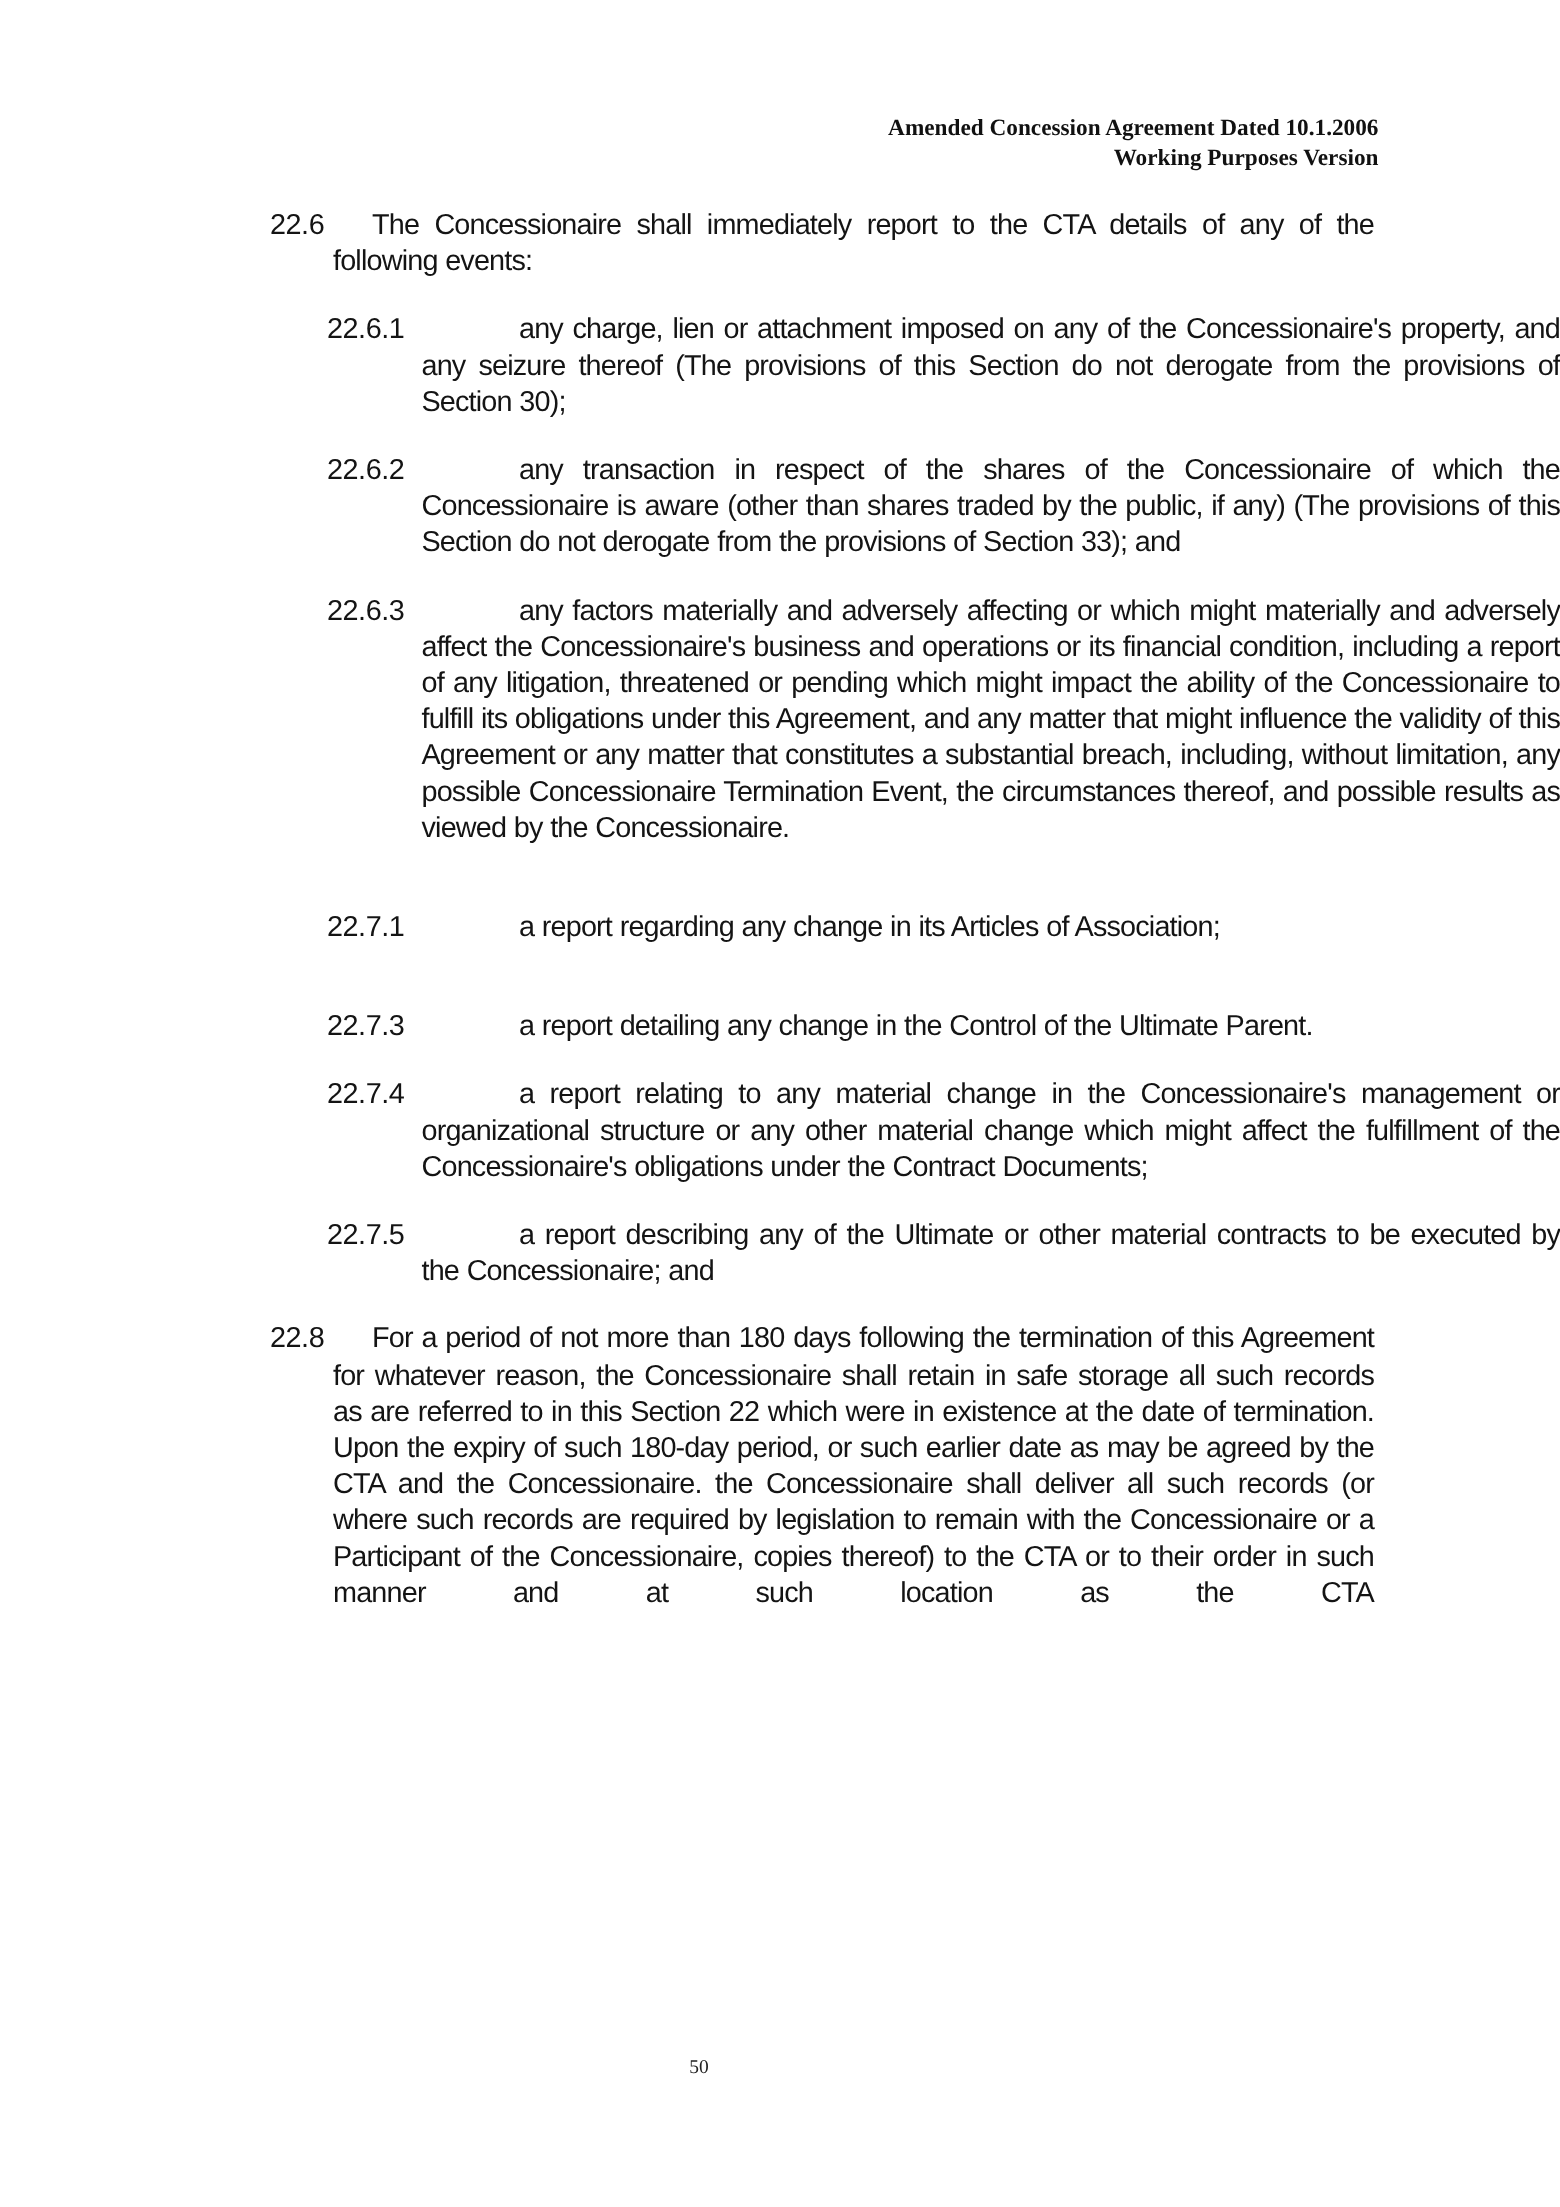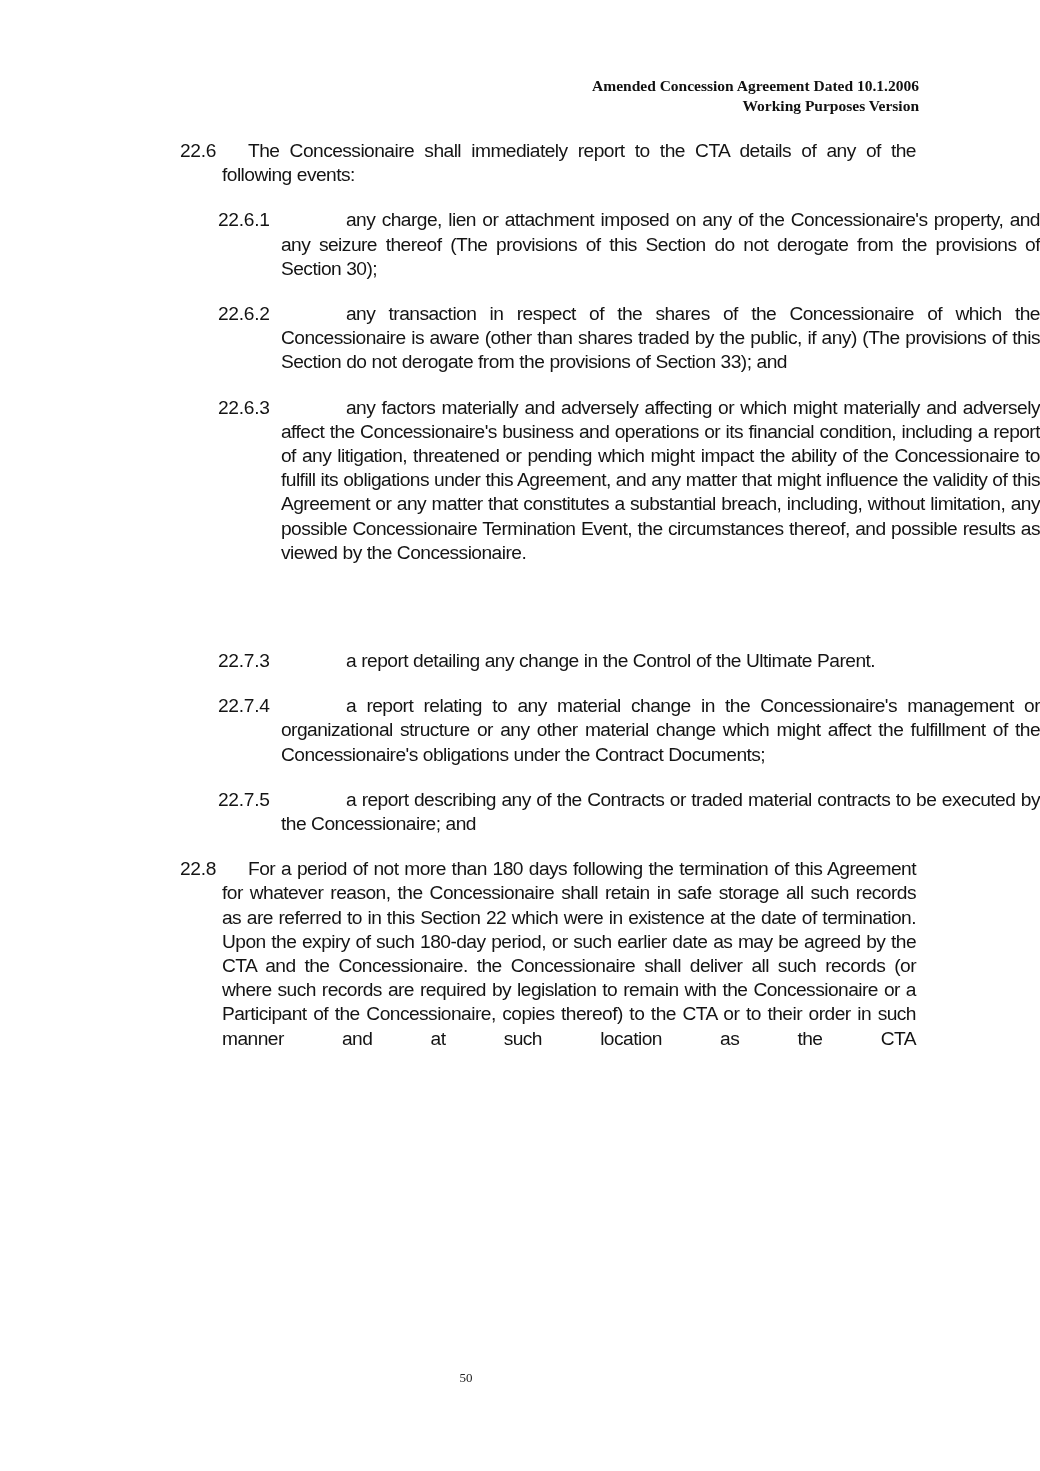--- a/index.html
+++ b/index.html
@@ -97,31 +97,32 @@
     <div class="gap-md"></div>
 
     <p class="para sub"><span class="num">22.6.2</span><span>any transaction in respect of the shares of the Concessionaire of which the Concessionaire is aware (other than shares traded by the public, if any) (The provisions of this Section do not derogate from the provisions of Section 33); and</span></p>
     <div class="gap-md"></div>
 
     <p class="para sub"><span class="num">22.6.3</span><span>any factors materially and adversely affecting or which might materially and adversely affect the Concessionaire's business and operations or its financial condition, including a report of any litigation, threatened or pending which might impact the ability of the Concessionaire to fulfill its obligations under this Agreement, and any matter that might influence the validity of this Agreement or any matter that constitutes a substantial breach, including, without limitation, any possible Concessionaire Termination Event, the circumstances thereof, and possible results as viewed by the Concessionaire.</span></p>
     <div class="gap-md"></div>
 
     <div class="gap-md"></div>
 
+    <p class="para sub"><span class="num">22.7.1</span><span>a report regarding any change in its Articles of Association;</span></p>
     <div class="gap-md"></div>
 
     <div class="gap-md"></div>
 
     <p class="para sub"><span class="num">22.7.3</span><span>a report detailing any change in the Control of the Ultimate Parent.</span></p>
     <div class="gap-md"></div>
 
     <p class="para sub"><span class="num">22.7.4</span><span>a report relating to any material change in the Concessionaire's management or organizational structure or any other material change which might affect the fulfillment of the Concessionaire's obligations under the Contract Documents;</span></p>
     <div class="gap-md"></div>
 
-    <p class="para sub"><span class="num">22.7.5</span><span>a report describing any of the Contracts or traded material contracts to be executed by the Concessionaire; and</span></p>
+    <p class="para sub"><span class="num">22.7.5</span><span>a report describing any of the Ultimate or other material contracts to be executed by the Concessionaire; and</span></p>
     <div class="gap-md"></div>
 
     <p class="para main last-line-just"><span class="num">22.8</span><span>For a period of not more than 180 days following the termination of this Agreement for whatever reason, the Concessionaire shall retain in safe storage all such records as are referred to in this Section 22 which were in existence at the date of termination.  Upon the expiry of such 180-day period, or such earlier date as may be agreed by the CTA and the Concessionaire. the Concessionaire shall deliver all such records (or where such records are required by legislation to remain with the Concessionaire or a Participant of the Concessionaire, copies thereof) to the CTA or to their order in such manner and at such location as the CTA</span></p>
 
   </div>
 
   <div class="footer">50</div>
 
 </div>
 

